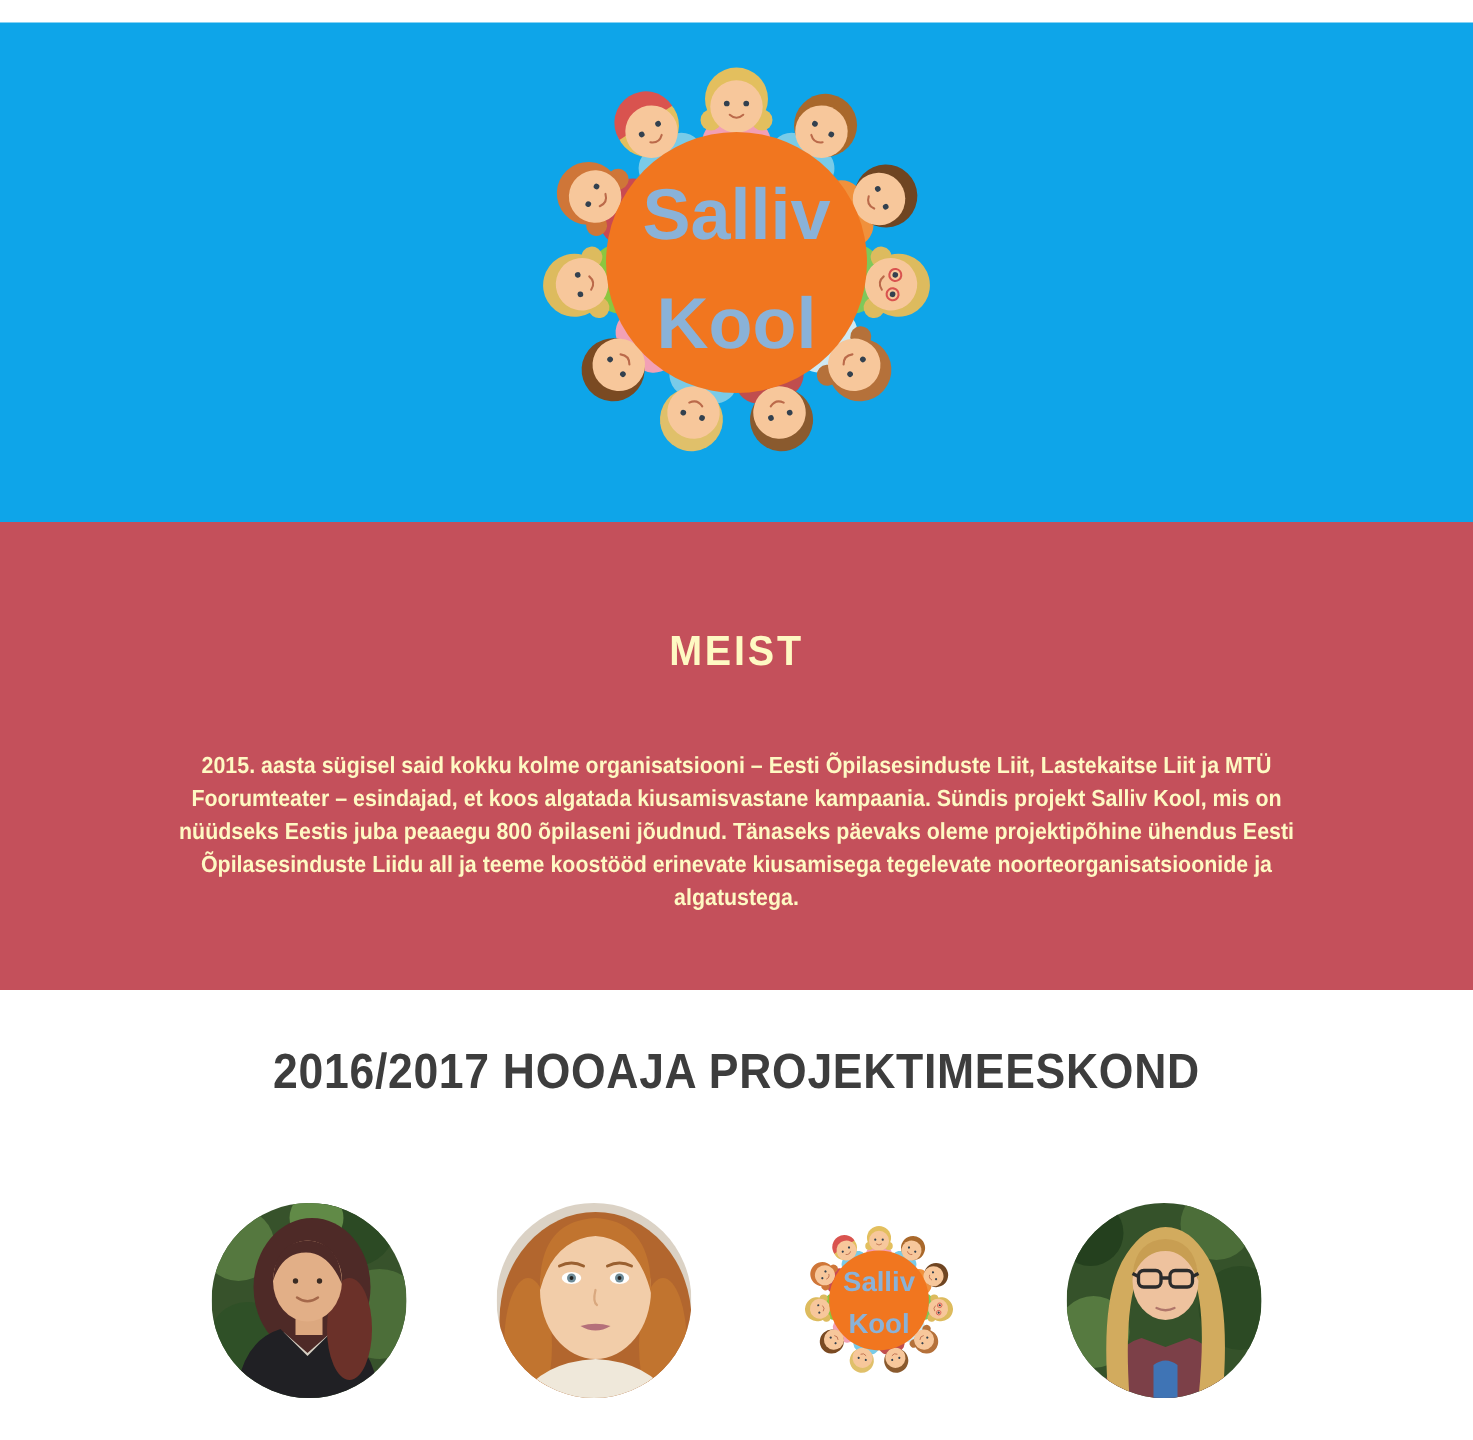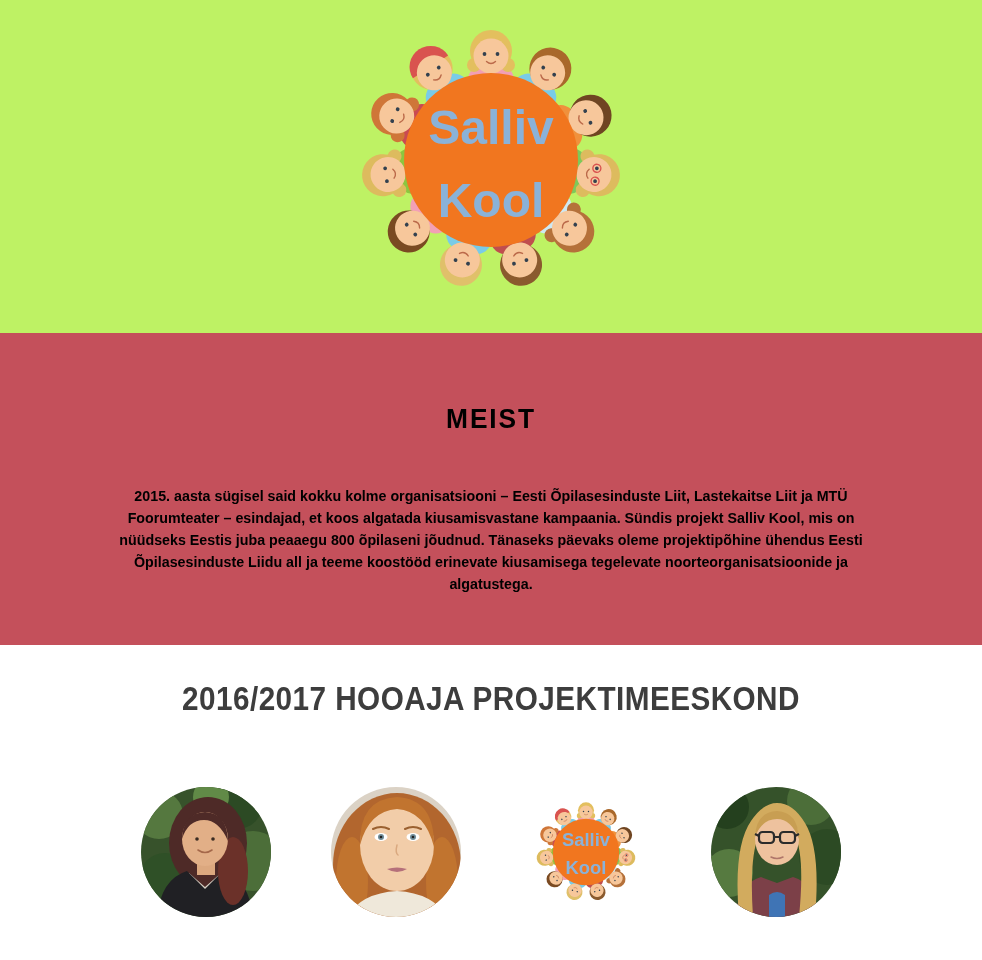--- a/index.html
+++ b/index.html
@@ -4,28 +4,28 @@
 <style>
   html, body { margin: 0; padding: 0; background: #ffffff; }
   .page {
     width: 982px; height: 960px; overflow: hidden; background: #ffffff;
     font-family: "Liberation Sans", sans-serif; position: relative;
   }
 
   
   .site-header {
     height: 333px; display: flex; justify-content: center; align-items: flex-start;
-    padding-top: 10px; box-sizing: border-box; background: #bef264;
+    padding-top: 10px; box-sizing: border-box; background: #0ea5e9; margin-top: 15px;
   }
   .logo-wrap { width: 340px; height: 300px; cursor: pointer; }
 
   
   .about-section {
     height: 312px; box-sizing: border-box; background: #c4505b;
-    color: #000000; text-align: center; padding-top: 70px;
+    color: #fef9c3; text-align: center; padding-top: 70px;
   }
   .about-title {
     margin: 0; font-size: 28px; font-weight: bold; letter-spacing: 2px;
     transform: scaleX(0.94); transform-origin: center;
   }
   .about-text {
     width: 856px; margin: 50px auto 0; font-size: 15.5px; line-height: 22px;
     font-weight: bold; transform: scaleX(0.92); transform-origin: center;
   }
 

